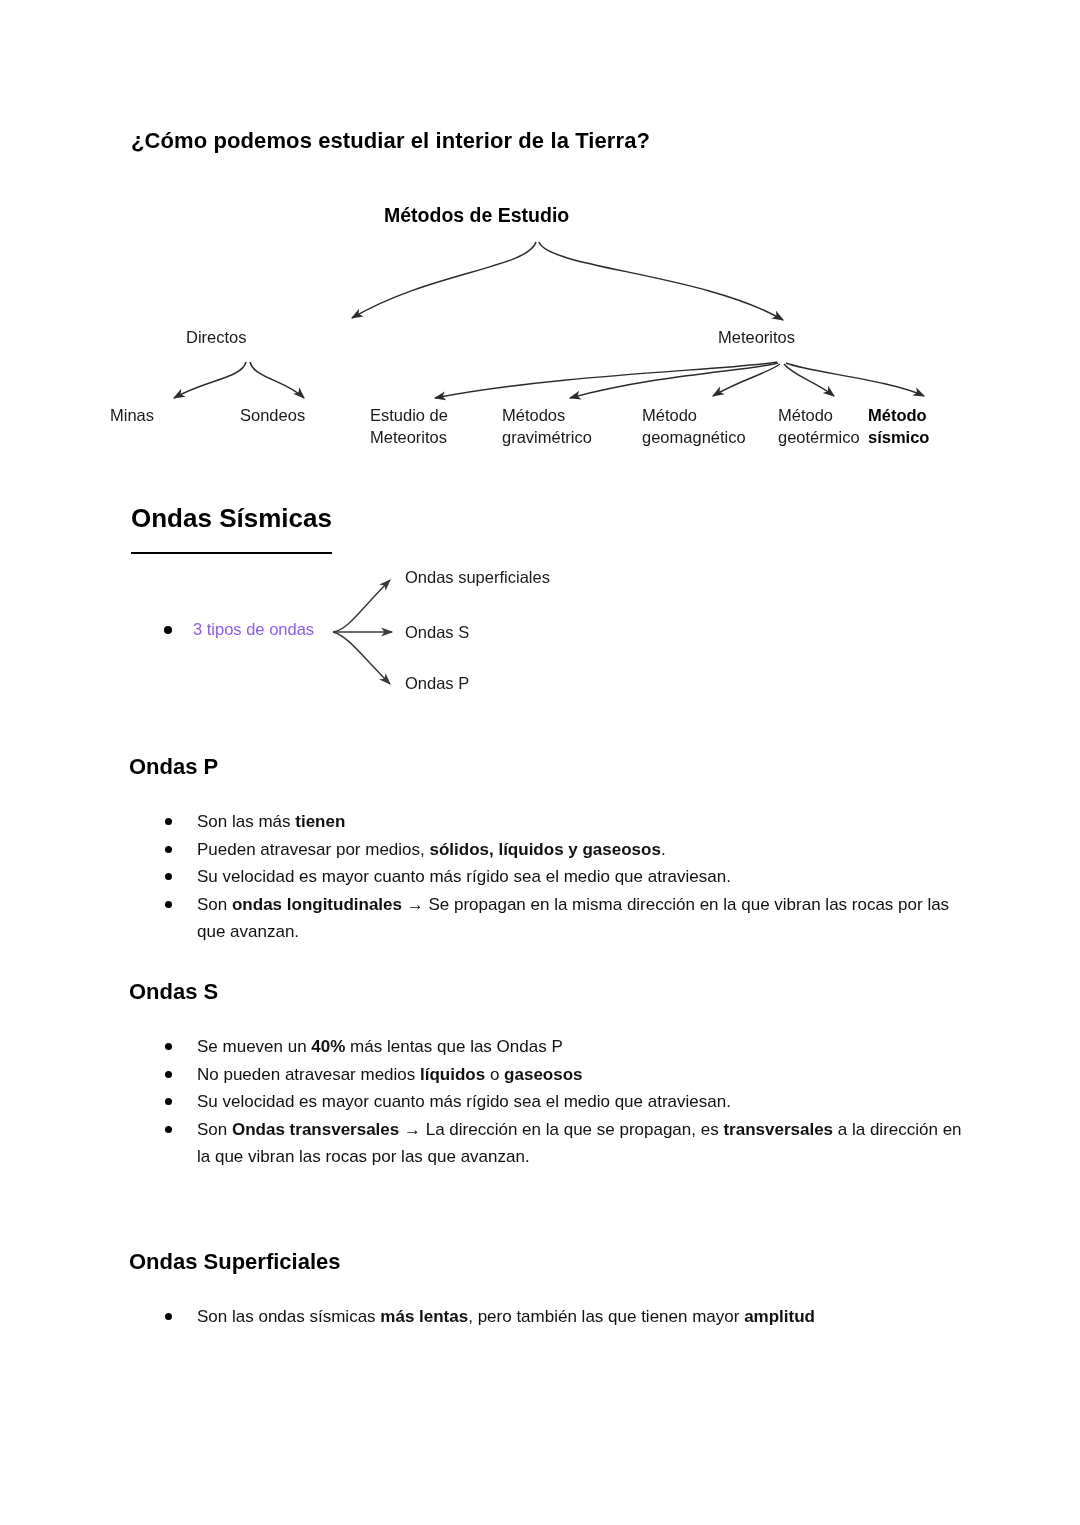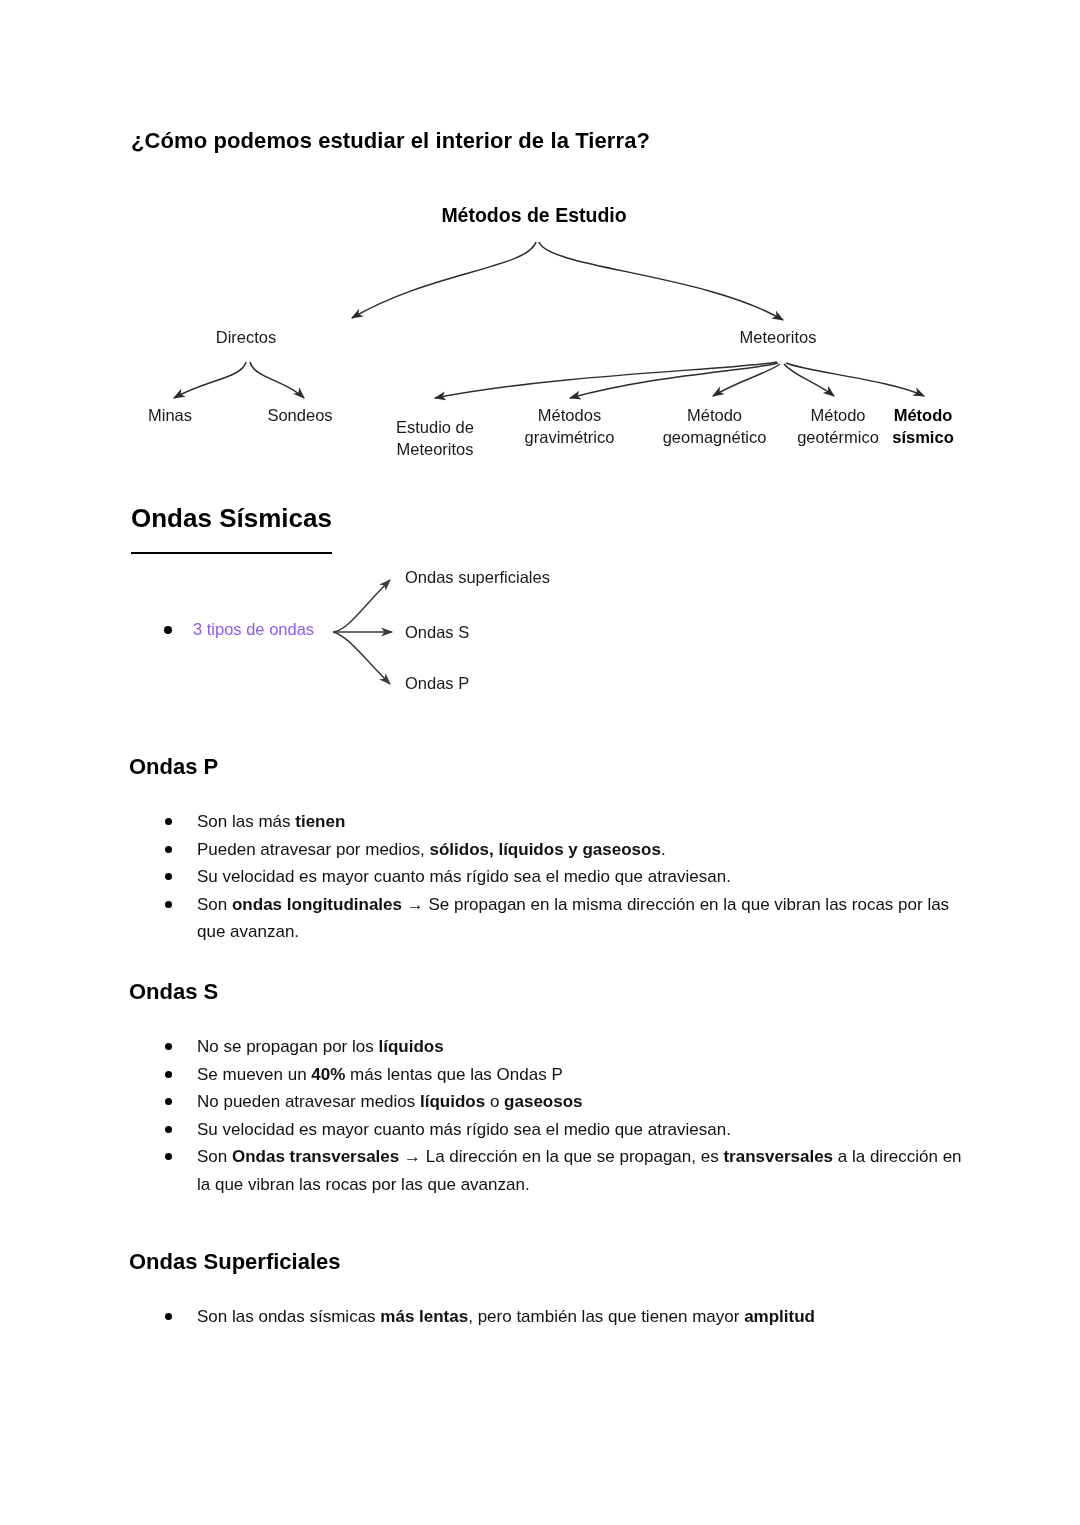--- a/index.html
+++ b/index.html
@@ -39,21 +39,20 @@
     width: 850px;
     height: 280px;
   }
   .figure-methods svg {
     position: absolute;
     left: 0;
     top: 0;
   }
   .tree-node {
     position: absolute;
-    text-align: center;
     font-size: 16.5px;
     line-height: 22px;
     color: #1a1a1a;
     white-space: pre-line;
   }
   .tree-node.root {
     font-weight: bold;
     font-size: 19.5px;
     color: #000;
   }
@@ -182,21 +181,21 @@
     </svg>
 
     <div class="tree-node root" style="left:254px; top:14px; width:300px;">Métodos de Estudio</div>
 
     <div class="tree-node" style="left:56px; top:136px; width:120px;">Directos</div>
     <div class="tree-node" style="left:588px; top:136px; width:120px;">Meteoritos</div>
 
     <div class="tree-node" style="left:-20px; top:214px; width:120px;">Minas</div>
     <div class="tree-node" style="left:110px; top:214px; width:120px;">Sondeos</div>
 
-    <div class="tree-node" style="left:240px; top:214px; width:130px;margin-top:12px;">Estudio de
+    <div class="tree-node" style="left:240px; top:214px; width:130px;">Estudio de
 Meteoritos</div>
     <div class="tree-node" style="left:372px; top:214px; width:135px;">Métodos
 gravimétrico</div>
     <div class="tree-node" style="left:512px; top:214px; width:145px;">Método
 geomagnético</div>
     <div class="tree-node" style="left:648px; top:214px; width:120px;">Método
 geotérmico</div>
     <div class="tree-node leaf-bold" style="left:738px; top:214px; width:110px;">Método
 sísmico</div>
   </div>
@@ -234,21 +233,20 @@
         <div class="bullet-item"><span class="dot"></span><span>Son las más </span><b>tienen</b></div>
         <div class="bullet-item"><span class="dot"></span><span>Pueden atravesar por medios, </span><b>sólidos, líquidos y gaseosos</b><span>.</span></div>
         <div class="bullet-item"><span class="dot"></span><span>Su velocidad es mayor cuanto más rígido sea el medio que atraviesan.</span></div>
         <div class="bullet-item"><span class="dot"></span><span>Son </span><b>ondas longitudinales</b><span> → Se propagan en la misma dirección en la que vibran las rocas por las que avanzan.</span></div>
       </div>
   </div>
 
   <div class="section">
     <div class="section-heading" style="top:978px;">Ondas S</div>
     <div class="bullet-list" style="top:1033px;">
-        <div class="bullet-item"><span class="dot"></span><span>No se propagan por los </span><b>líquidos</b></div>
         <div class="bullet-item"><span class="dot"></span><span>Se mueven un </span><b>40%</b><span> más lentas que las Ondas P</span></div>
         <div class="bullet-item"><span class="dot"></span><span>No pueden atravesar medios </span><b>líquidos</b><span> o </span><b>gaseosos</b></div>
         <div class="bullet-item"><span class="dot"></span><span>Su velocidad es mayor cuanto más rígido sea el medio que atraviesan.</span></div>
         <div class="bullet-item"><span class="dot"></span><span>Son </span><b>Ondas transversales</b><span> → La dirección en la que se propagan, es </span><b>transversales</b><span> a la dirección en la que vibran las rocas por las que avanzan.</span></div>
       </div>
   </div>
 
   <div class="section">
     <div class="section-heading" style="top:1248px;">Ondas Superficiales</div>
     <div class="bullet-list" style="top:1303px;">

